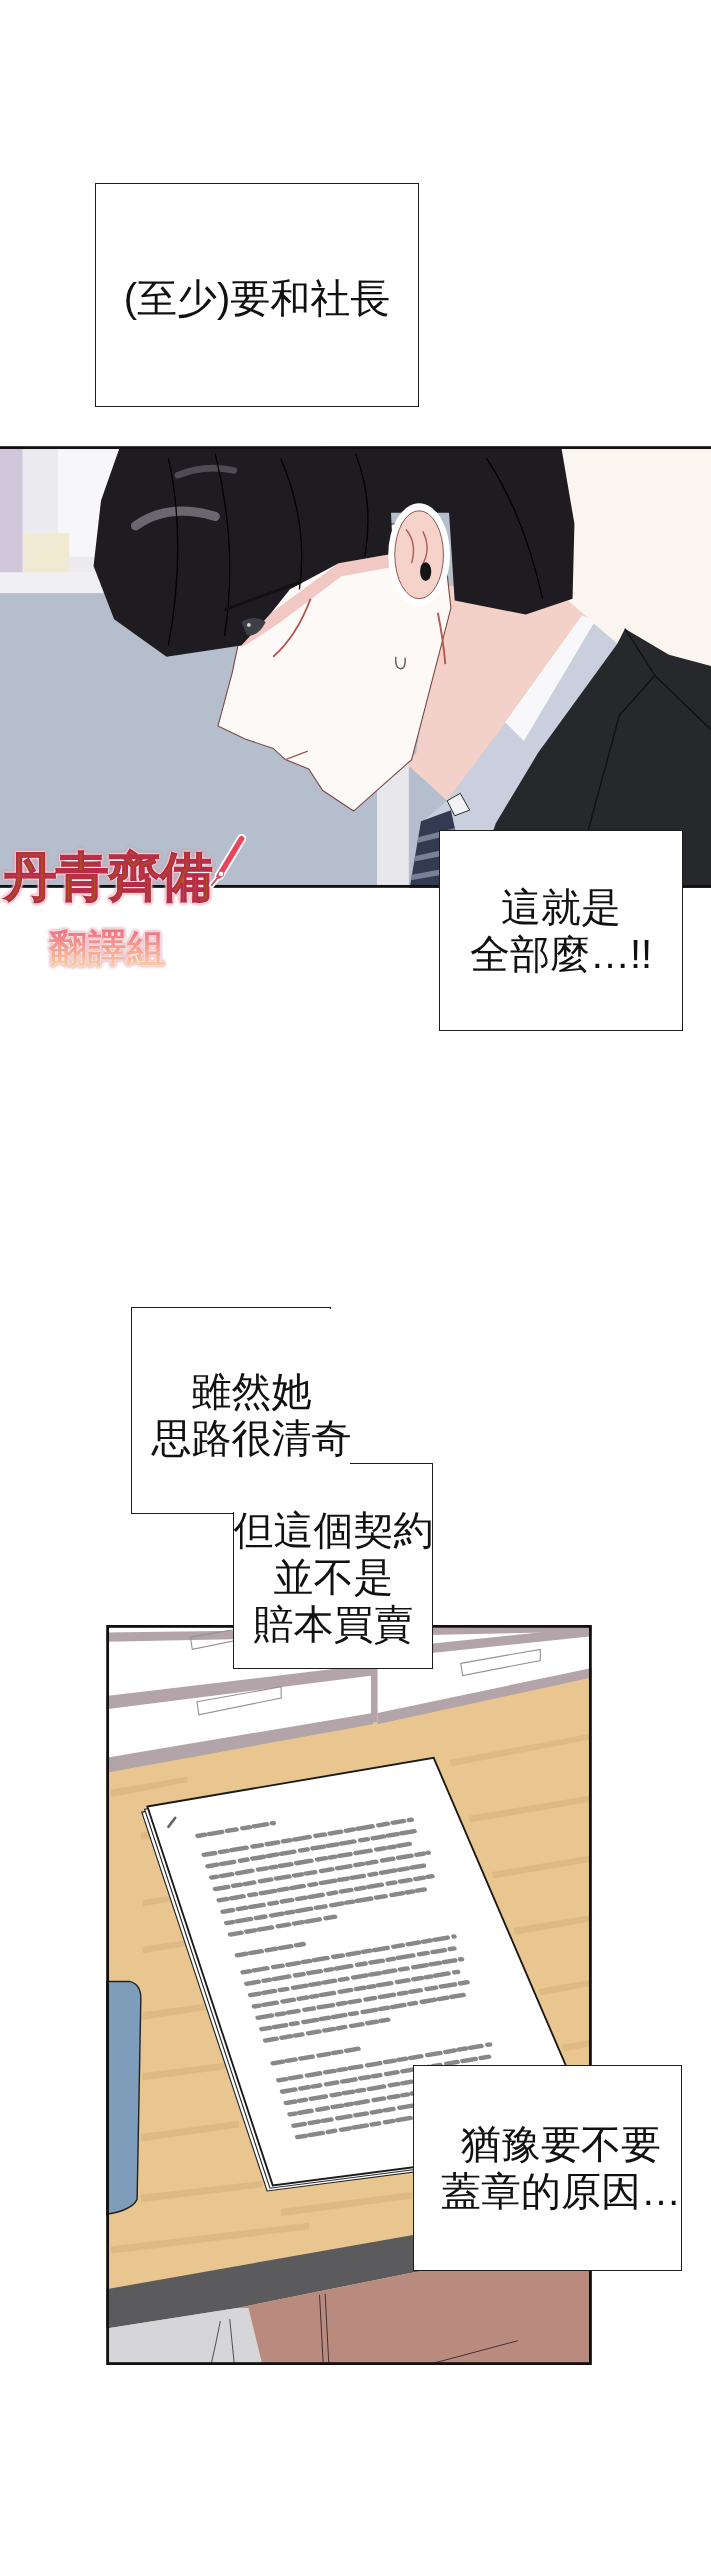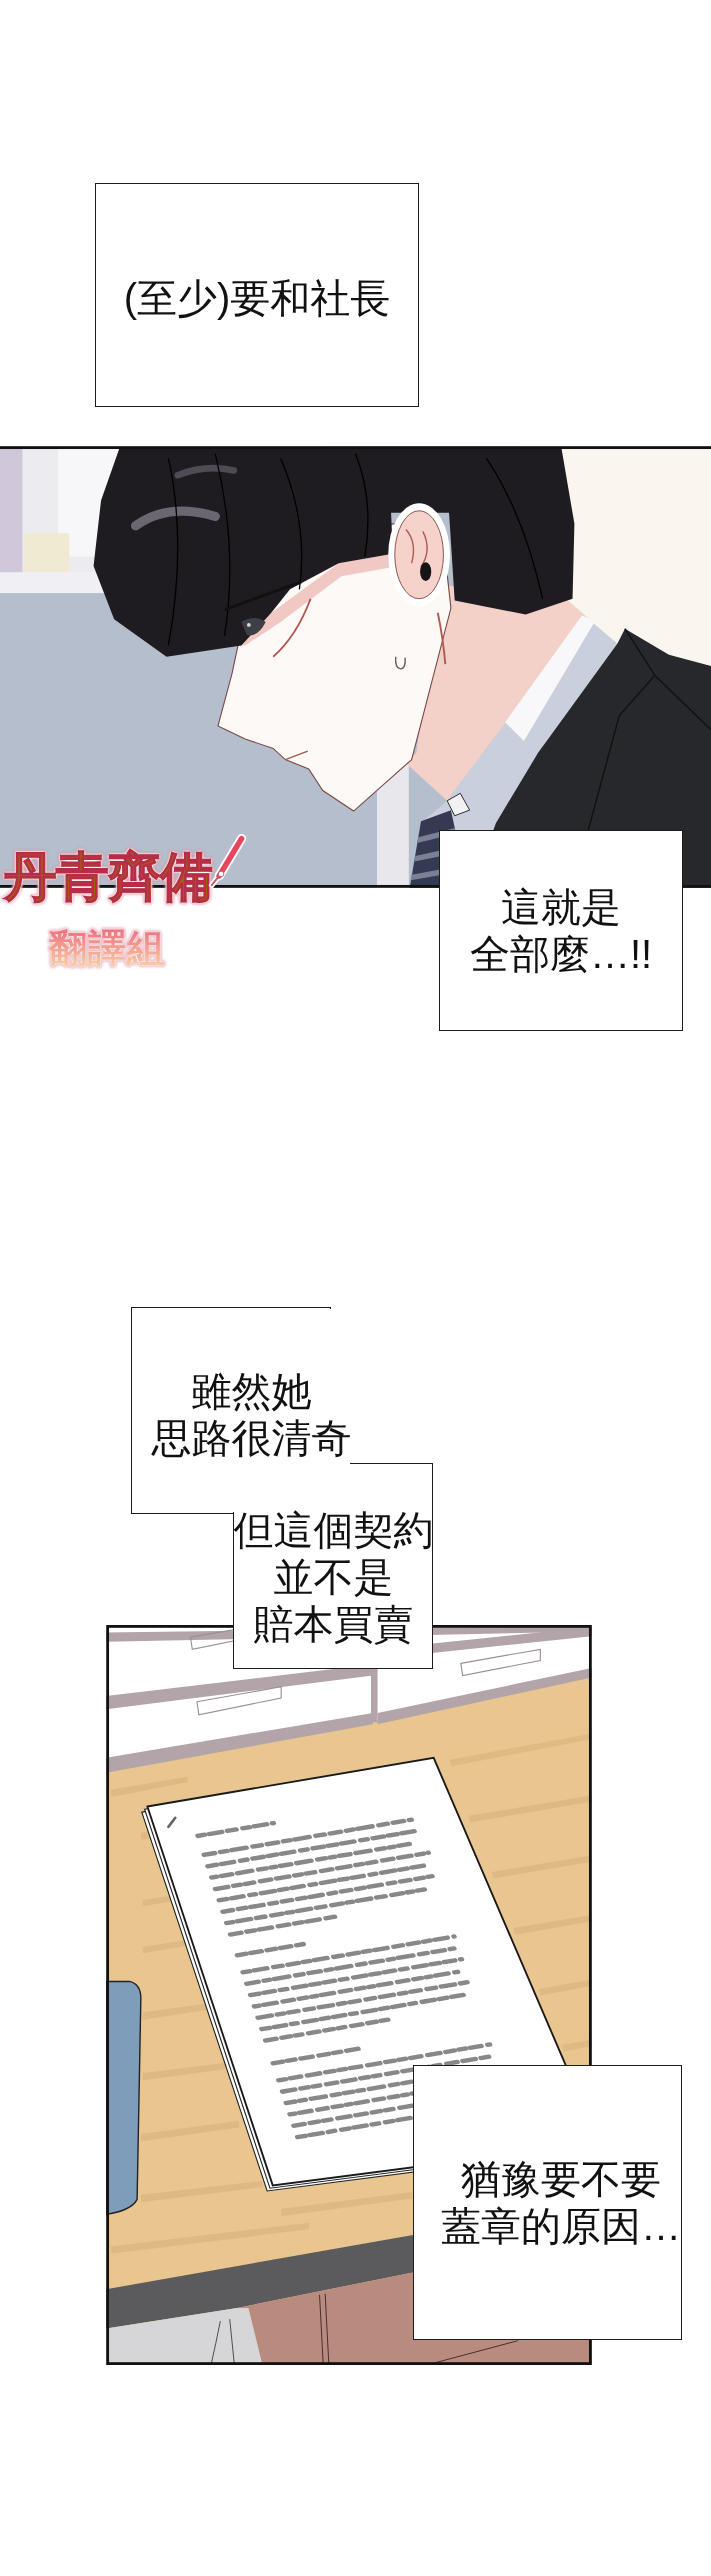--- a/index.html
+++ b/index.html
@@ -241,19 +241,19 @@
       <polygon points="113,2446 441,2388 632,2352 632,2398 441,2428 253,2466 113,2488" fill="#5b5b5d"></polygon>
       <polygon points="253,2466 441,2428 632,2398 632,2527 278,2527" fill="#b98b7e"></polygon>
       <polygon points="113,2488 253,2466 265,2466 280,2527 113,2527" fill="#d6d6d8"></polygon>
       <path d="M341,2452 L345,2527 M347,2451 L351,2527 M463,2525 L553,2501" stroke="#3a2a2a" stroke-width="1" fill="none"></path>
       <path d="M235,2480 q-5,25 -10,47 M245,2478 l5,49" stroke="#444444" stroke-width="1" fill="none"></path>
 
       <rect x="114.5" y="1737.5" width="516" height="788" fill="none" stroke-width="3" stroke="#111111"></rect>
     </svg>
   </div>
 
-  <div class="cap" style="left:413px; top:2065px; width:269px; height:275px; padding-left:27px;">
+  <div class="cap" style="left:413px; top:2065px; width:269px; height:206px; padding-left:27px;">
     <span class="cap-line">猶豫要不要</span>
     <span class="cap-line">蓋章的原因…</span>
   </div>
 
 </div>
 
 
 </body></html>

